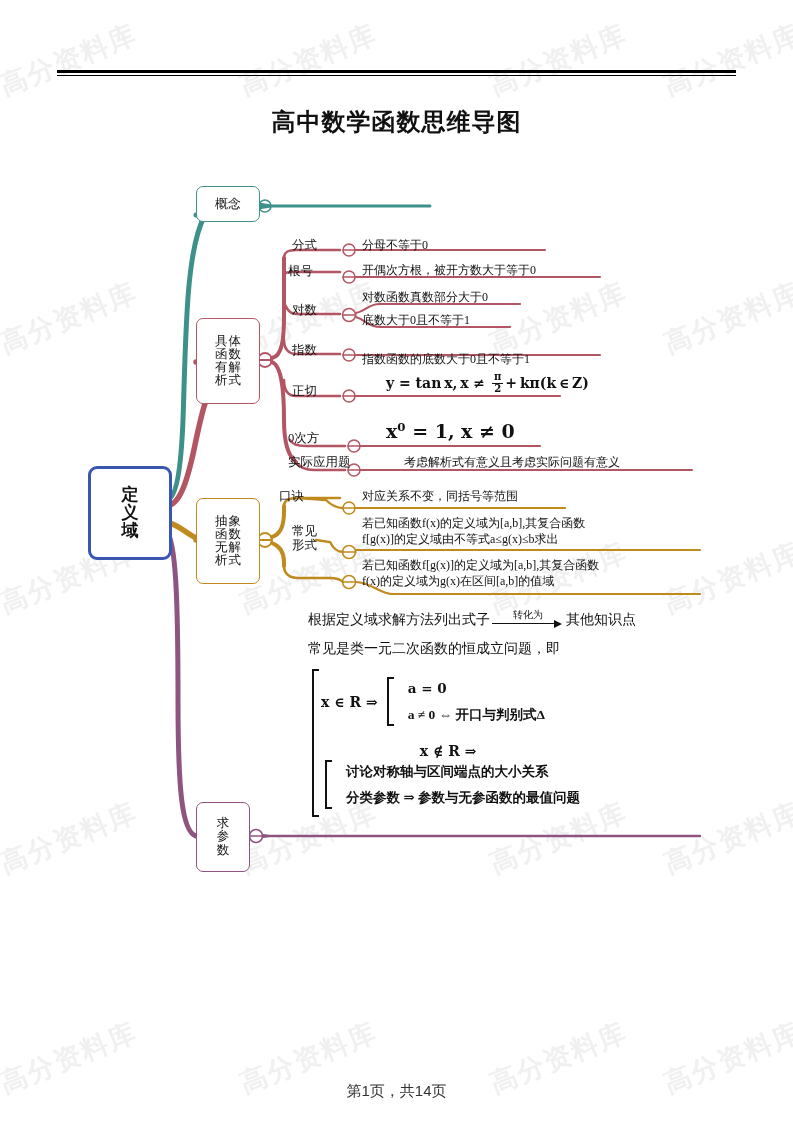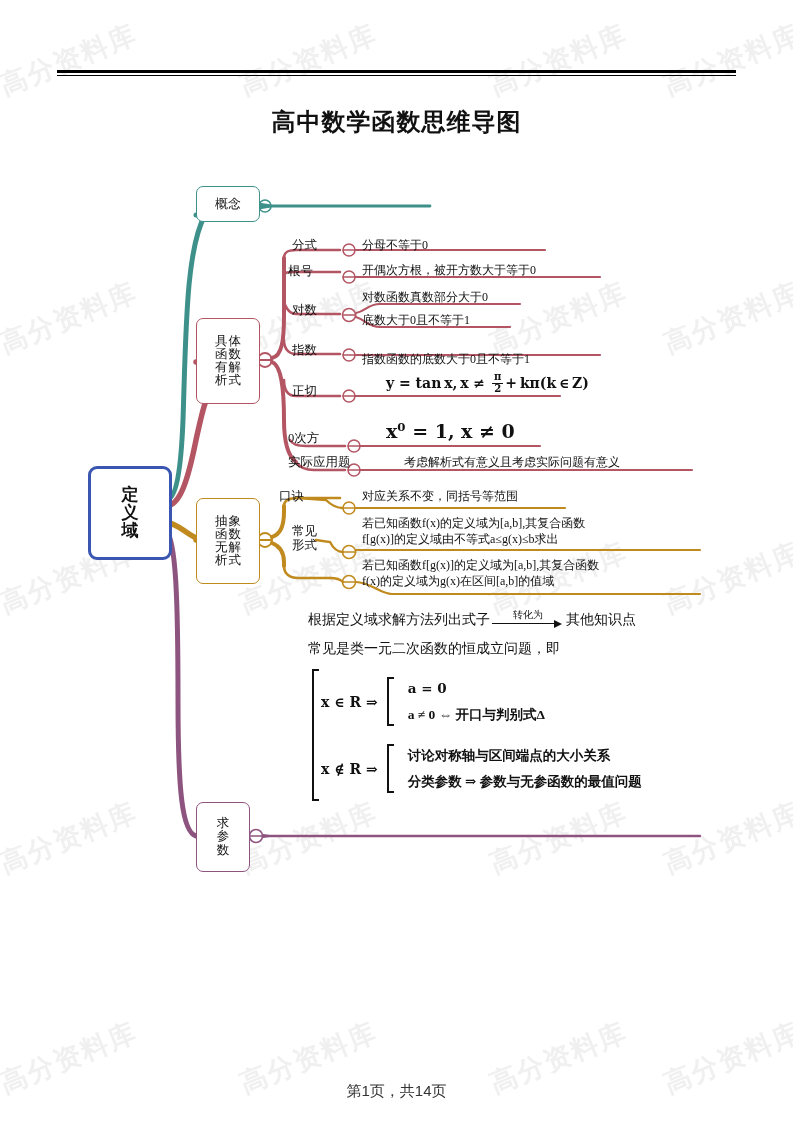--- a/index.html
+++ b/index.html
@@ -325,21 +325,21 @@
             <div class="brace">
                 <div class="bb"></div>
               </div>
             <div class="lines">
               <div>a = 0</div>
               <div class="zh">a ≠ 0 ⇔ 开口与判别式Δ</div>
             </div>
           </div>
         </div>
 
-        <div class="sysrow" style="padding:8px 0;">
+        <div class="sysrow" style="padding:8px 0;flex-direction:column;">
           <div class="lead">x ∉ R ⇒</div>
           <div class="inner">
             <div class="brace">
                 <div class="bb"></div>
               </div>
             <div class="lines">
               <div class="zh">讨论对称轴与区间端点的大小关系</div>
               <div class="zh">分类参数 ⇒ 参数与无参函数的最值问题</div>
             </div>
           </div>

